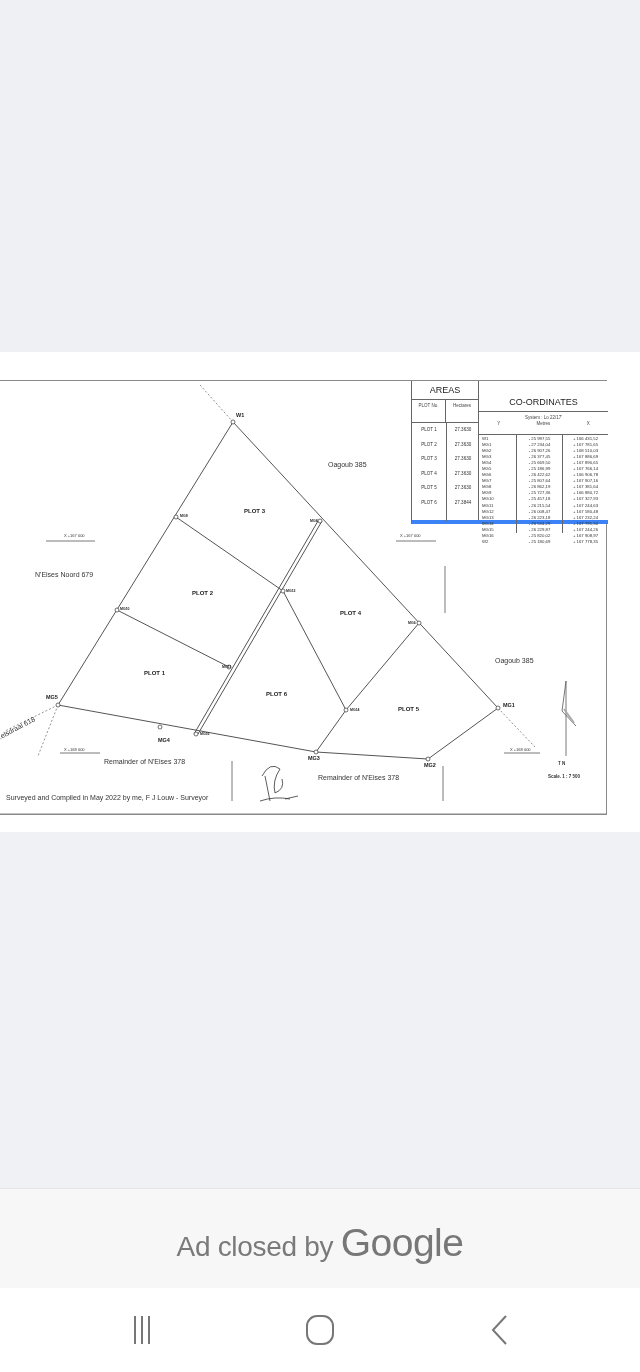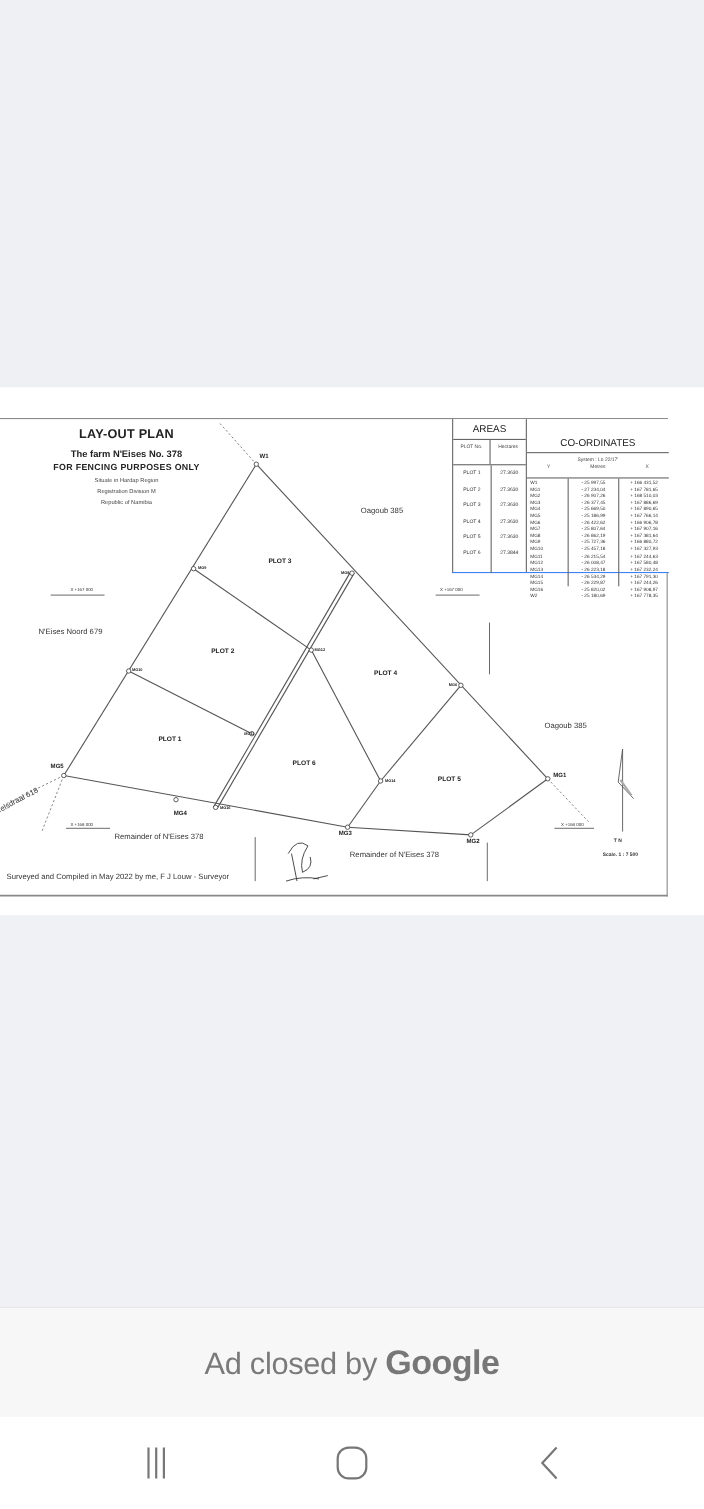--- a/index.html
+++ b/index.html
@@ -6,21 +6,21 @@
   body { width:640px; height:1372px; background:#f0f1f5; position:relative; overflow:hidden; font-family:"Liberation Sans", sans-serif; }
   .top-gray { position:absolute; left:0; top:0; width:640px; height:352px; background:#eff0f4; }
   .image-area { position:absolute; left:0; top:352px; width:640px; height:480px; background:#ffffff; }
   .plan { position:absolute; left:0; top:380px; width:607px; height:435px; border:1.5px solid #8a8a8a; border-left:none; background:#fff; box-sizing:border-box; }
   .plan svg { position:absolute; left:0; top:0; }
   .title-block { position:absolute; left:0; top:8px; width:230px; text-align:center; }
   .title-main { font-weight:bold; font-size:11.5px; color:#222; margin-bottom:6px; letter-spacing:0.2px; }
   .title-farm { font-weight:bold; font-size:8.5px; color:#222; margin-bottom:3px; }
   .title-purpose { font-weight:bold; font-size:8px; color:#222; margin-bottom:5px; letter-spacing:0.3px; }
   .title-small { font-size:5.2px; color:#444; margin-bottom:4px; }
-  .tables { position:absolute; left:411px; top:0; width:196px; height:139px; border-left:1px solid #666; border-bottom:1px solid #3b82f6; background:#fff; }
+  .tables { position:absolute; left:411px; top:0; width:196px; height:139px; border-left:1px solid #666; border-bottom:4px solid #3b82f6; background:#fff; }
   .areas { position:absolute; left:0; top:0; width:66px; height:139px; border-right:1px solid #666; }
   .coords { position:absolute; left:67px; top:12px; width:129px; height:139px; }
   .th { font-size:9px; color:#222; text-align:center; height:18px; line-height:18px; border-bottom:1px solid #666; }
   .sub-h { display:flex; font-size:4.5px; color:#444; height:22px; border-bottom:1px solid #666; }
   .sub-h div { text-align:center; padding-top:3px; box-sizing:border-box; }
   .arow { display:flex; font-size:4.6px; color:#333; height:14.6px; line-height:14.6px; }
   .arow div { text-align:center; }
   .ccols { display:flex; height:98px; }
   .ccol { font-size:4.3px; color:#333; line-height:6.05px; padding-top:1px; box-sizing:border-box; }
   .ccol.pt { width:38px; border-right:1px solid #666; padding-left:3px; }
@@ -29,21 +29,21 @@
   .lbl { position:absolute; font-size:5.5px; color:#333; white-space:nowrap; }
   .plot-lbl { position:absolute; font-weight:bold; font-size:6px; color:#222; white-space:nowrap; }
   .farm-lbl { position:absolute; font-size:7px; color:#333; white-space:nowrap; }
   .pt-lbl { position:absolute; font-weight:bold; font-size:5.5px; color:#222; white-space:nowrap; }
   .pt-small { position:absolute; font-weight:bold; font-size:3.5px; color:#222; white-space:nowrap; }
   .footer-text { position:absolute; left:6px; top:413px; font-size:7px; color:#333; white-space:nowrap; }
   .scale { position:absolute; left:548px; top:393px; font-size:4.5px; font-weight:bold; color:#333; }
   .tn { position:absolute; left:558px; top:380px; font-size:4.5px; font-weight:bold; color:#333; }
   .ad-bar { position:absolute; left:0; top:1188px; width:640px; height:100px; background:#f7f7f7; border-top:1px solid #e6e6e6; }
   .ad-text { position:absolute; left:0; top:32px; width:640px; text-align:center; font-size:28px; color:#7a7a7a; letter-spacing:-0.3px; }
-  .ad-text .brand { font-weight:bold; color:#777; font-size:31px; letter-spacing:-0.5px;text-align:center; }
+  .ad-text .brand { font-weight:normal; color:#777; font-size:39px; letter-spacing:-0.5px;text-align:center; }
   .navbar { position:absolute; left:0; top:1288px; width:640px; height:84px; background:#ffffff; }
   .nav-btn { position:absolute; top:18px; width:60px; height:48px; display:flex; align-items:center; justify-content:center; }
 </style>
 </head>
 <body>
 
 <div class="top-gray"></div>
 <div class="image-area"></div>
 
 <div class="plan">
@@ -107,28 +107,20 @@
 
     <g stroke="#333" stroke-width="0.8" fill="none">
       <path d="M262 395 Q270 380 280 388 Q272 400 275 412 Q285 408 282 398"></path>
       <path d="M260 420 Q275 415 290 418 M285 418 L298 415"></path>
       <path d="M265 395 L270 420"></path>
     </g>
 
     <line x1="0" y1="433" x2="607" y2="433" stroke="#888" stroke-width="1"></line>
   </svg>
 
-  <div class="title-block">
-    <div class="title-main">LAY-OUT PLAN</div>
-    <div class="title-farm">The farm N'Eises  No. 378</div>
-    <div class="title-purpose">FOR FENCING PURPOSES ONLY</div>
-    <div class="title-small">Situate in Hardap Region</div>
-    <div class="title-small">Registration Division M</div>
-    <div class="title-small">Republic of Namibia</div>
-  </div>
 
   <div class="tables">
     <div class="areas">
       <div class="th">AREAS</div>
       <div class="sub-h">
         <div style="width:34px;border-right:1px solid #666;">PLOT No.</div>
         <div style="width:32px;">Hectares</div>
       </div>
       <div style="display:flex;height:98px;">
         <div style="width:34px;border-right:1px solid #666;">

